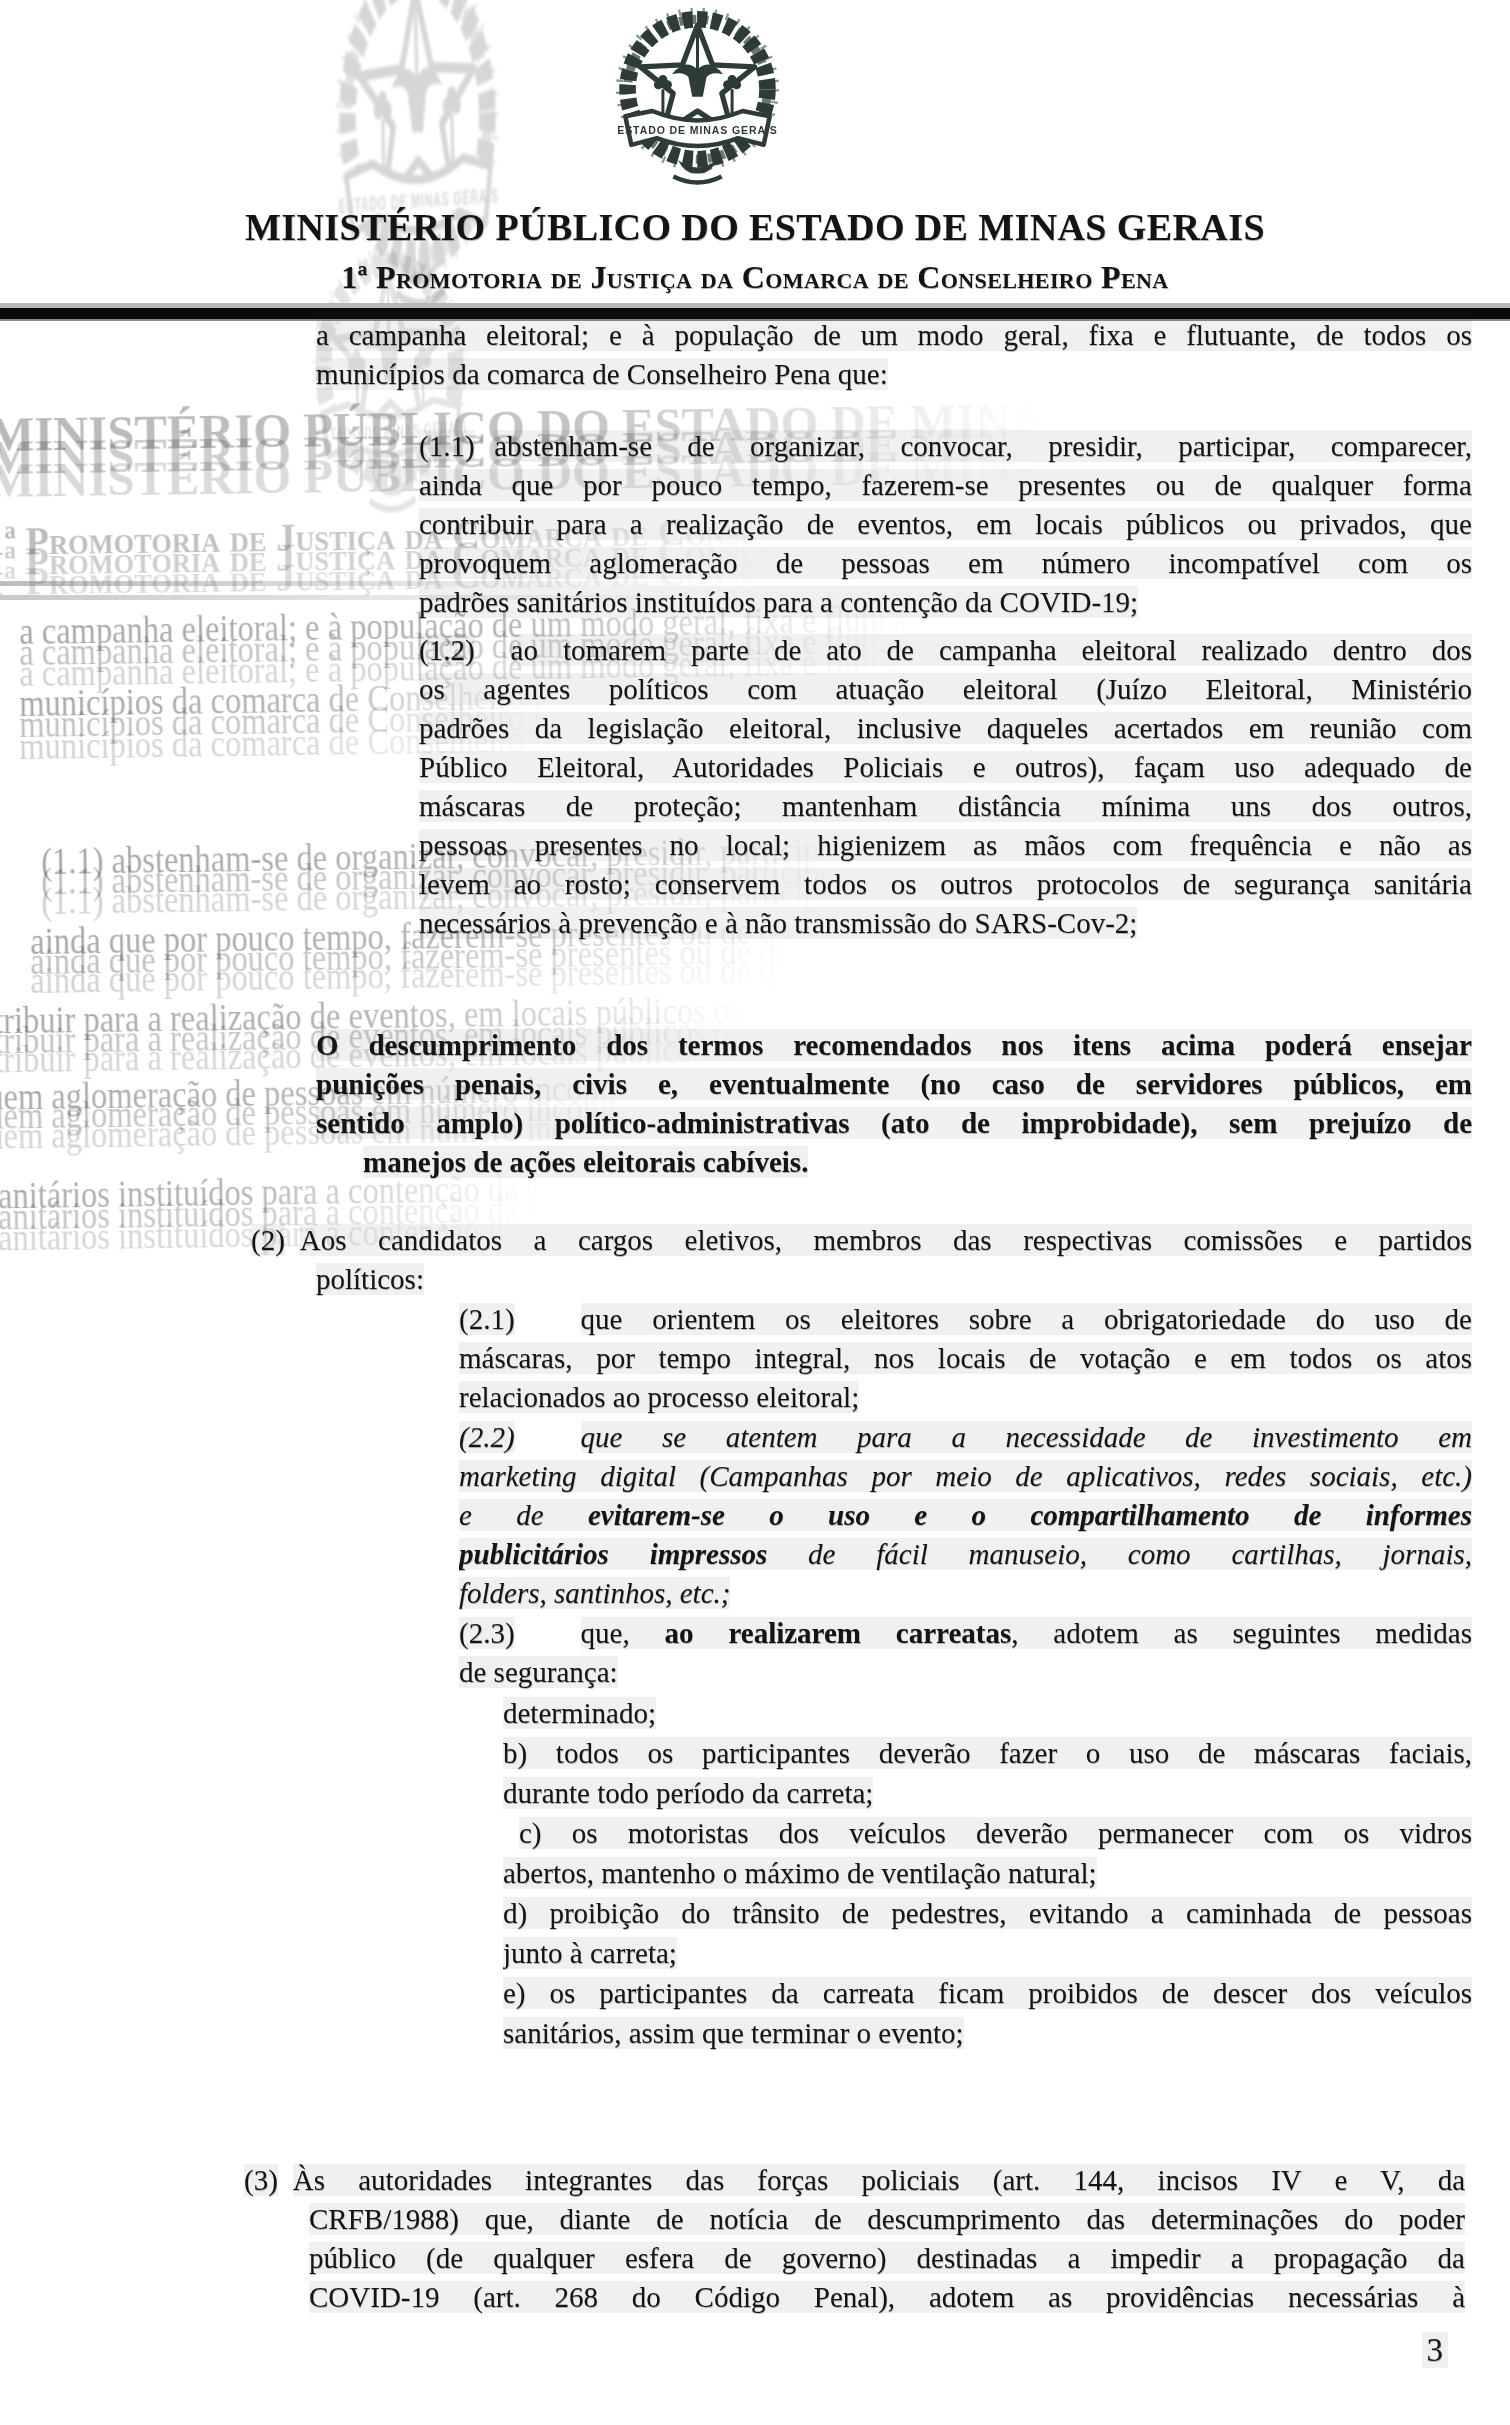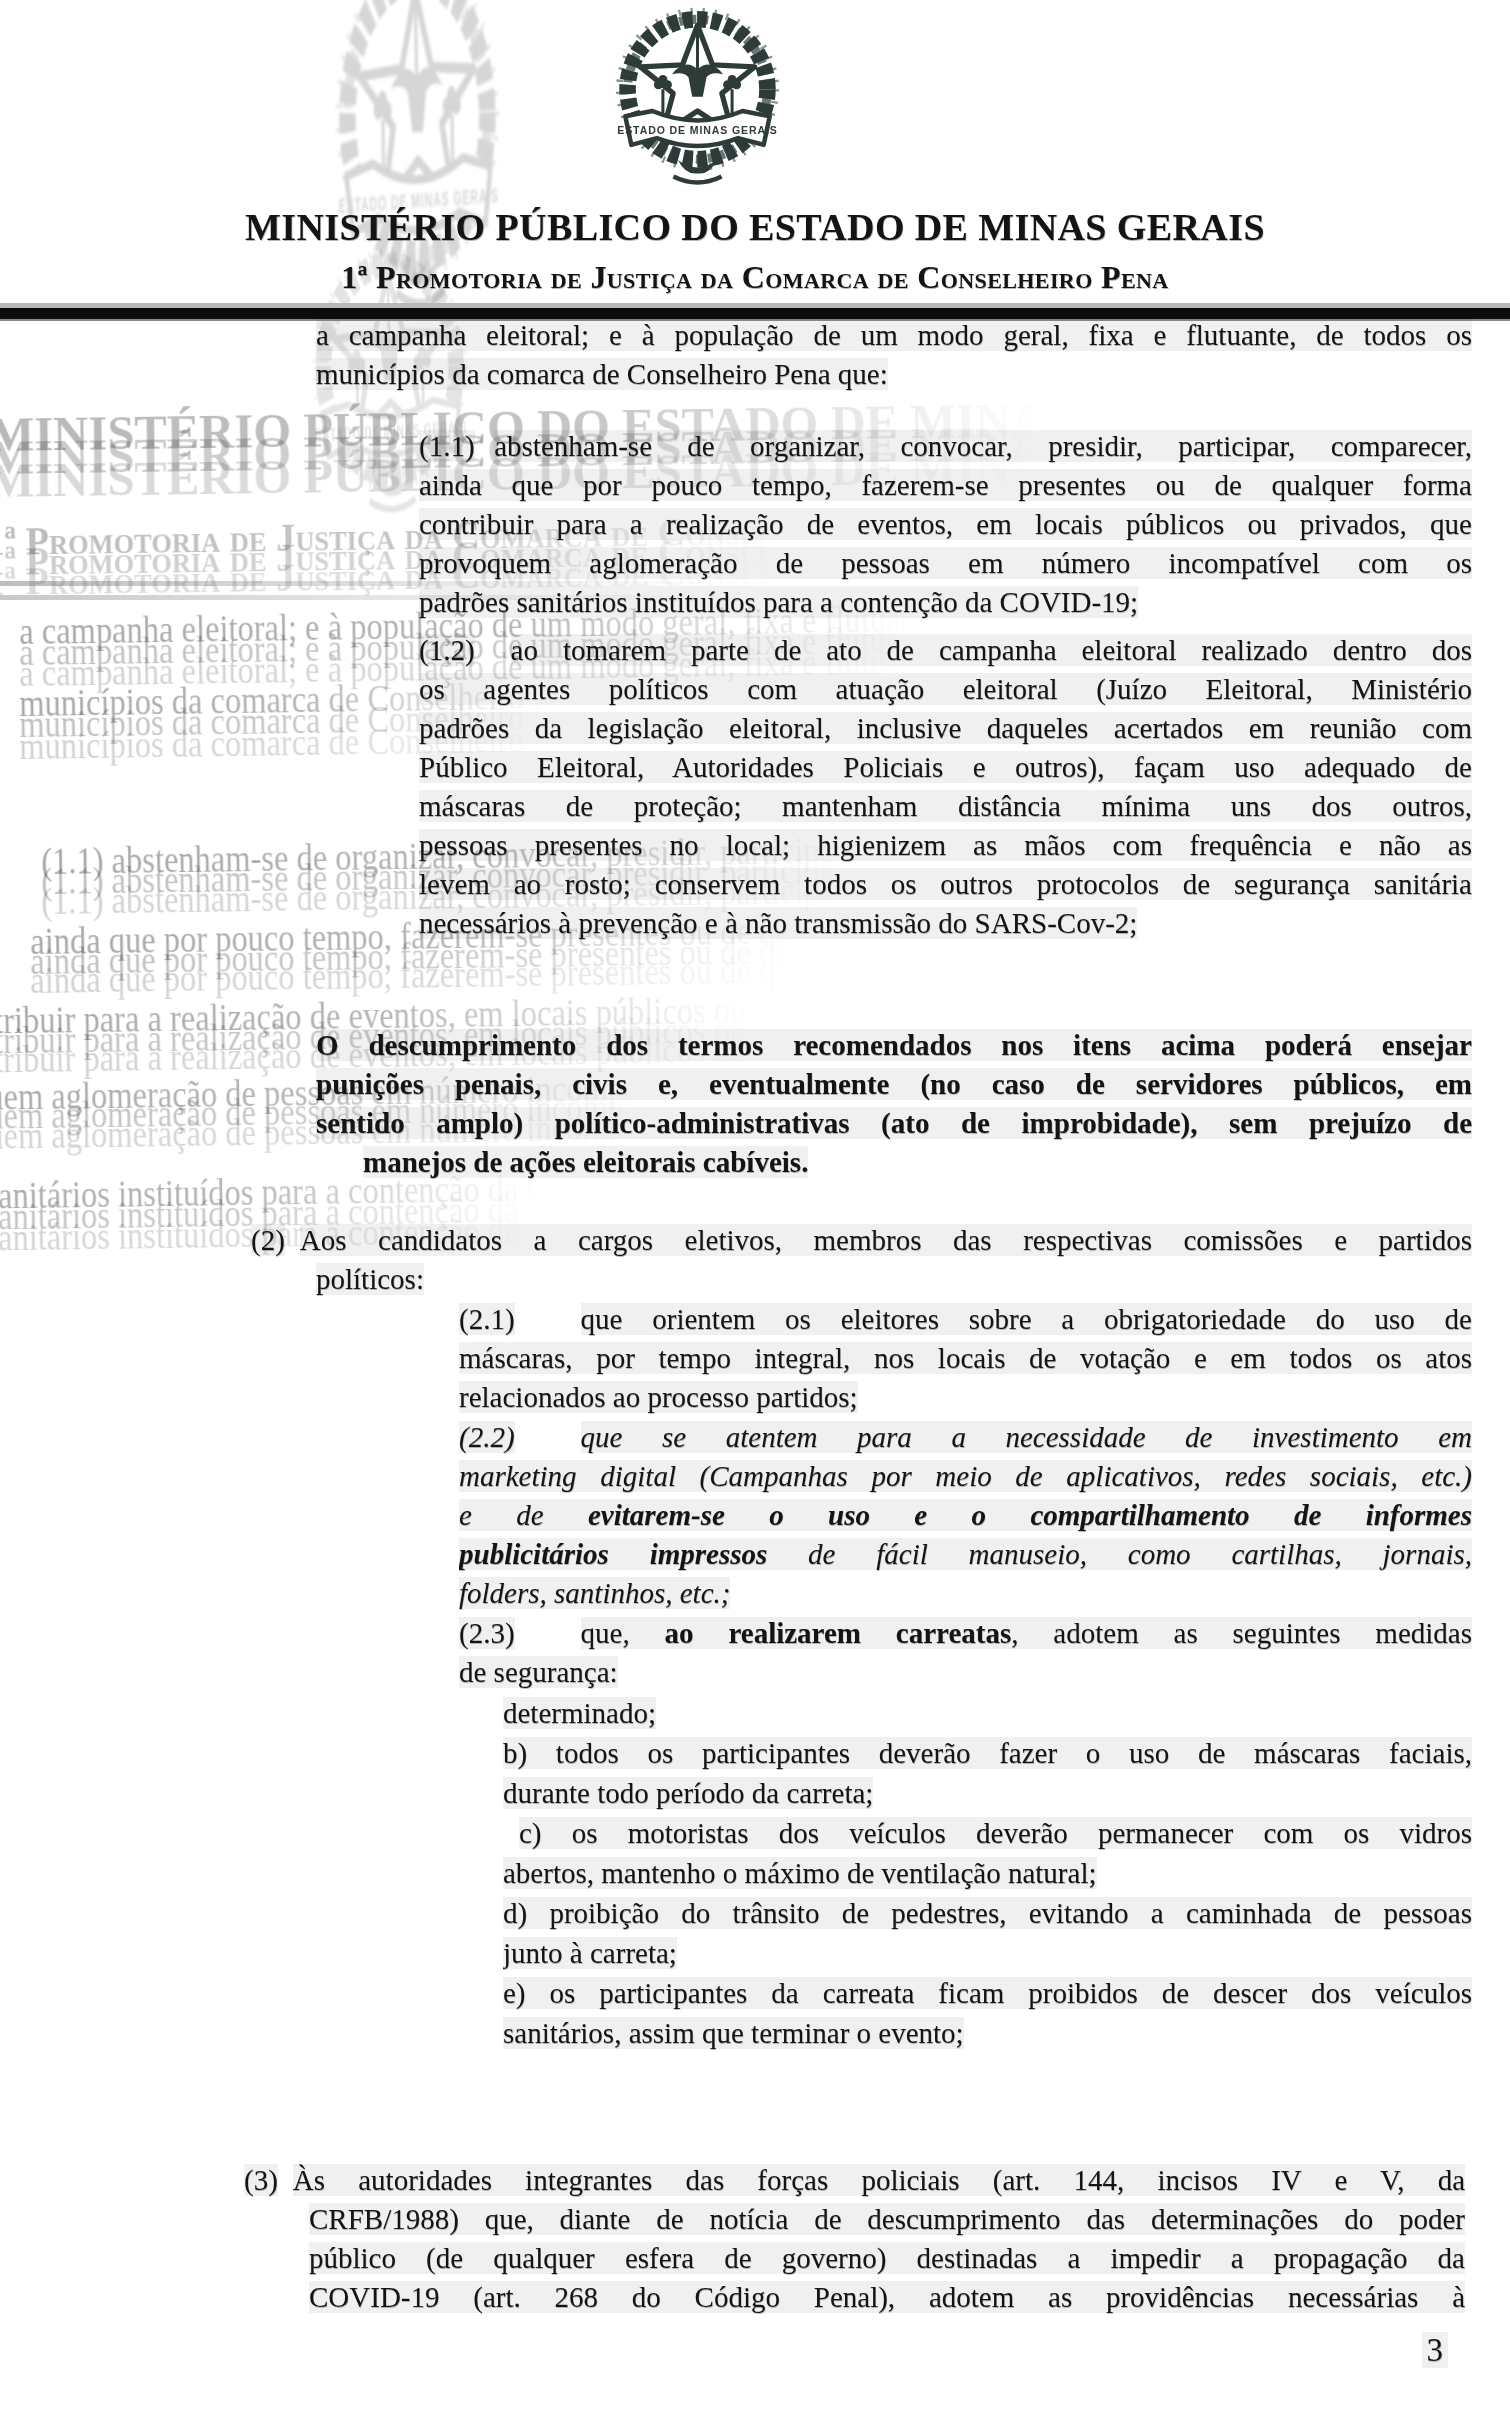--- a/index.html
+++ b/index.html
@@ -198,21 +198,21 @@
           <div class="line j" style="height: 39px; line-height: 39px;"><span class="t">sentido amplo) político-administrativas (ato de improbidade), sem prejuízo de</span></div>
           <div class="line" style="height: 39px; line-height: 39px; padding-left: 47px;"><span class="t">manejos de ações eleitorais cabíveis.</span></div>
         </div>
         <div class="blk" style="left: 251px; top: 1221px; width: 1221px;">
           <div class="line j" style="height: 39px; line-height: 39px;"><span class="t">(2)</span><span class="tab" style="width: 15px;"></span><span class="t">Aos candidatos a cargos eletivos, membros das respectivas comissões e partidos</span></div>
           <div class="line" style="height: 39px; line-height: 39px; margin-left: 65px;"><span class="t">políticos:</span></div>
         </div>
         <div class="blk" style="left: 459px; top: 1300px; width: 1013px;">
           <div class="line j" style="height: 39px; line-height: 39px;"><span class="t">(2.1)</span><span class="tab" style="width: 66px;"></span><span class="t">que orientem os eleitores sobre a obrigatoriedade do uso de</span></div>
           <div class="line j" style="height: 39px; line-height: 39px;"><span class="t">máscaras, por tempo integral, nos locais de votação e em todos os atos</span></div>
-          <div class="line" style="height: 39px; line-height: 39px;"><span class="t">relacionados ao processo partidos;</span></div>
+          <div class="line" style="height: 39px; line-height: 39px;"><span class="t">relacionados ao processo eleitoral;</span></div>
         </div>
         <div class="blk" style="left: 459px; top: 1418px; width: 1013px; font-style: italic;">
           <div class="line j" style="height: 39px; line-height: 39px;"><span class="t">(2.2)</span><span class="tab" style="width: 66px;"></span><span class="t">que se atentem para a necessidade de investimento em</span></div>
           <div class="line j" style="height: 39px; line-height: 39px;"><span class="t">marketing digital (Campanhas por meio de aplicativos, redes sociais, etc.)</span></div>
           <div class="line j" style="height: 39px; line-height: 39px;"><span class="t">e de </span><span class="t b">evitarem-se o uso e o compartilhamento de informes</span></div>
           <div class="line j" style="height: 39px; line-height: 39px;"><span class="t b">publicitários impressos</span><span class="t"> de fácil manuseio, como cartilhas, jornais,</span></div>
           <div class="line" style="height: 39px; line-height: 39px;"><span class="t">folders, santinhos, etc.;</span></div>
         </div>
         <div class="blk" style="left: 459px; top: 1614px; width: 1013px;">
           <div class="line j" style="height: 39px; line-height: 39px;"><span class="t">(2.3)</span><span class="tab" style="width: 66px;"></span><span class="t">que, </span><span class="t b">ao realizarem carreatas</span><span class="t">, adotem as seguintes medidas</span></div>

